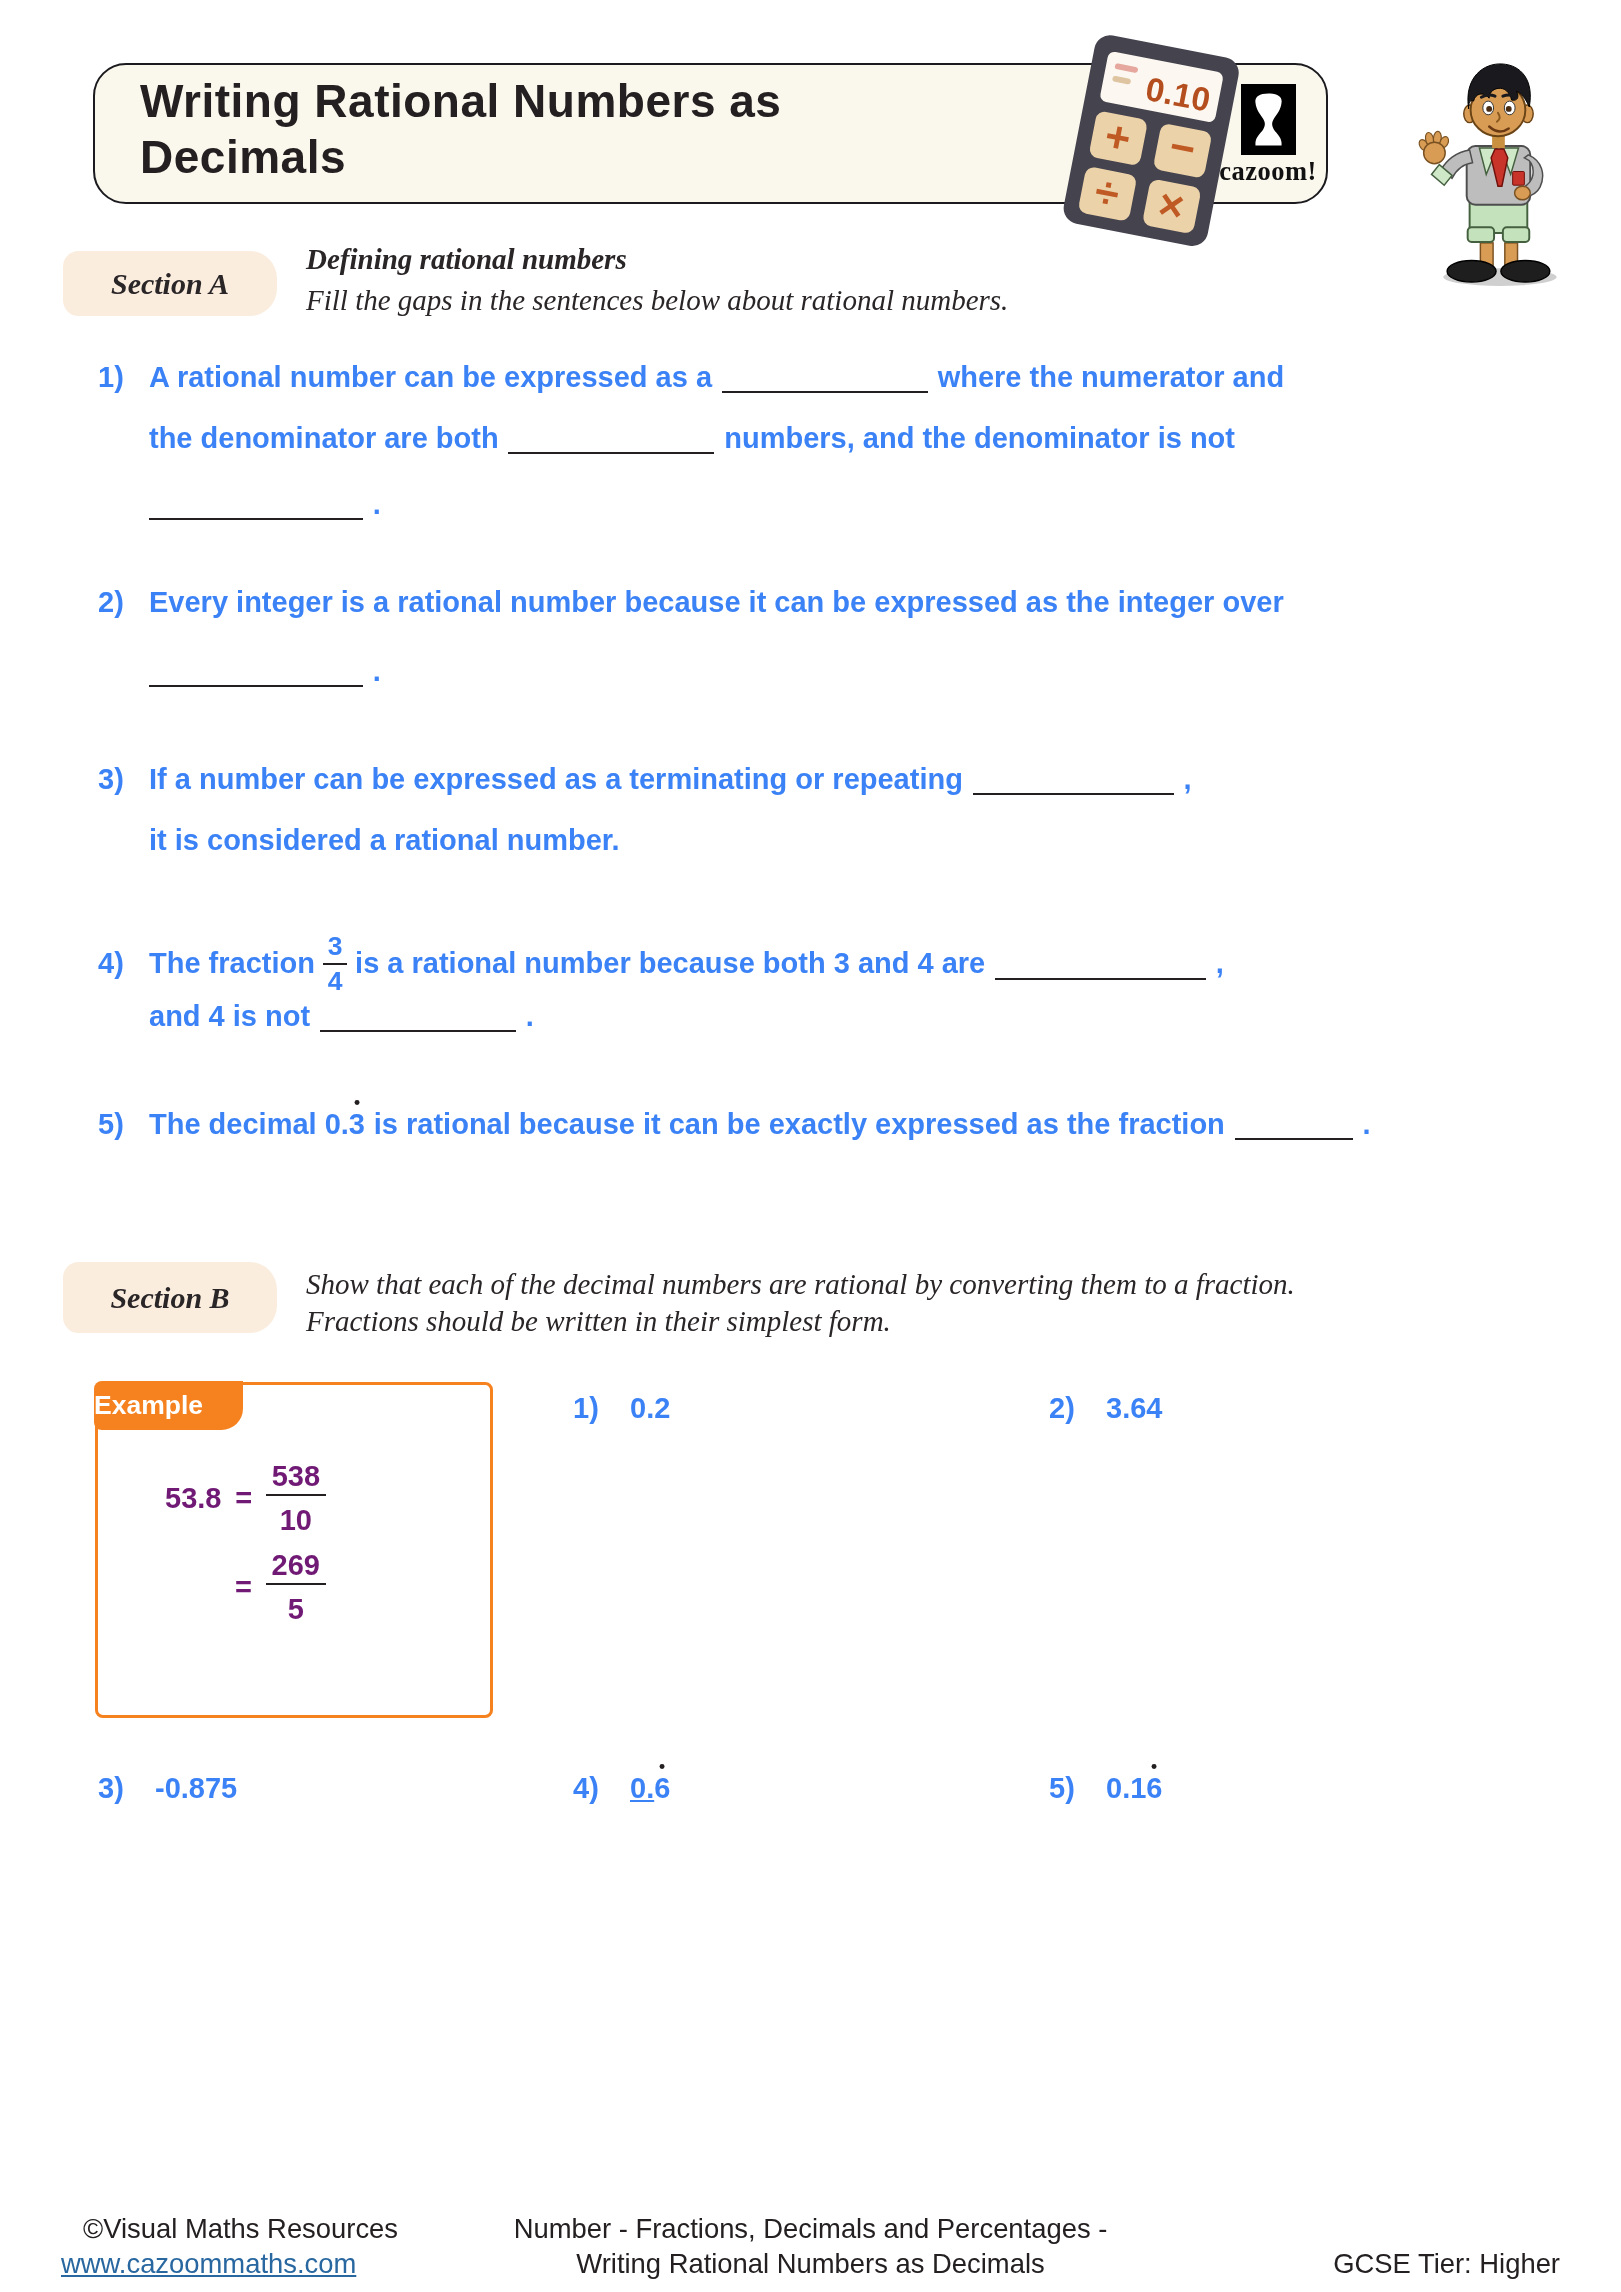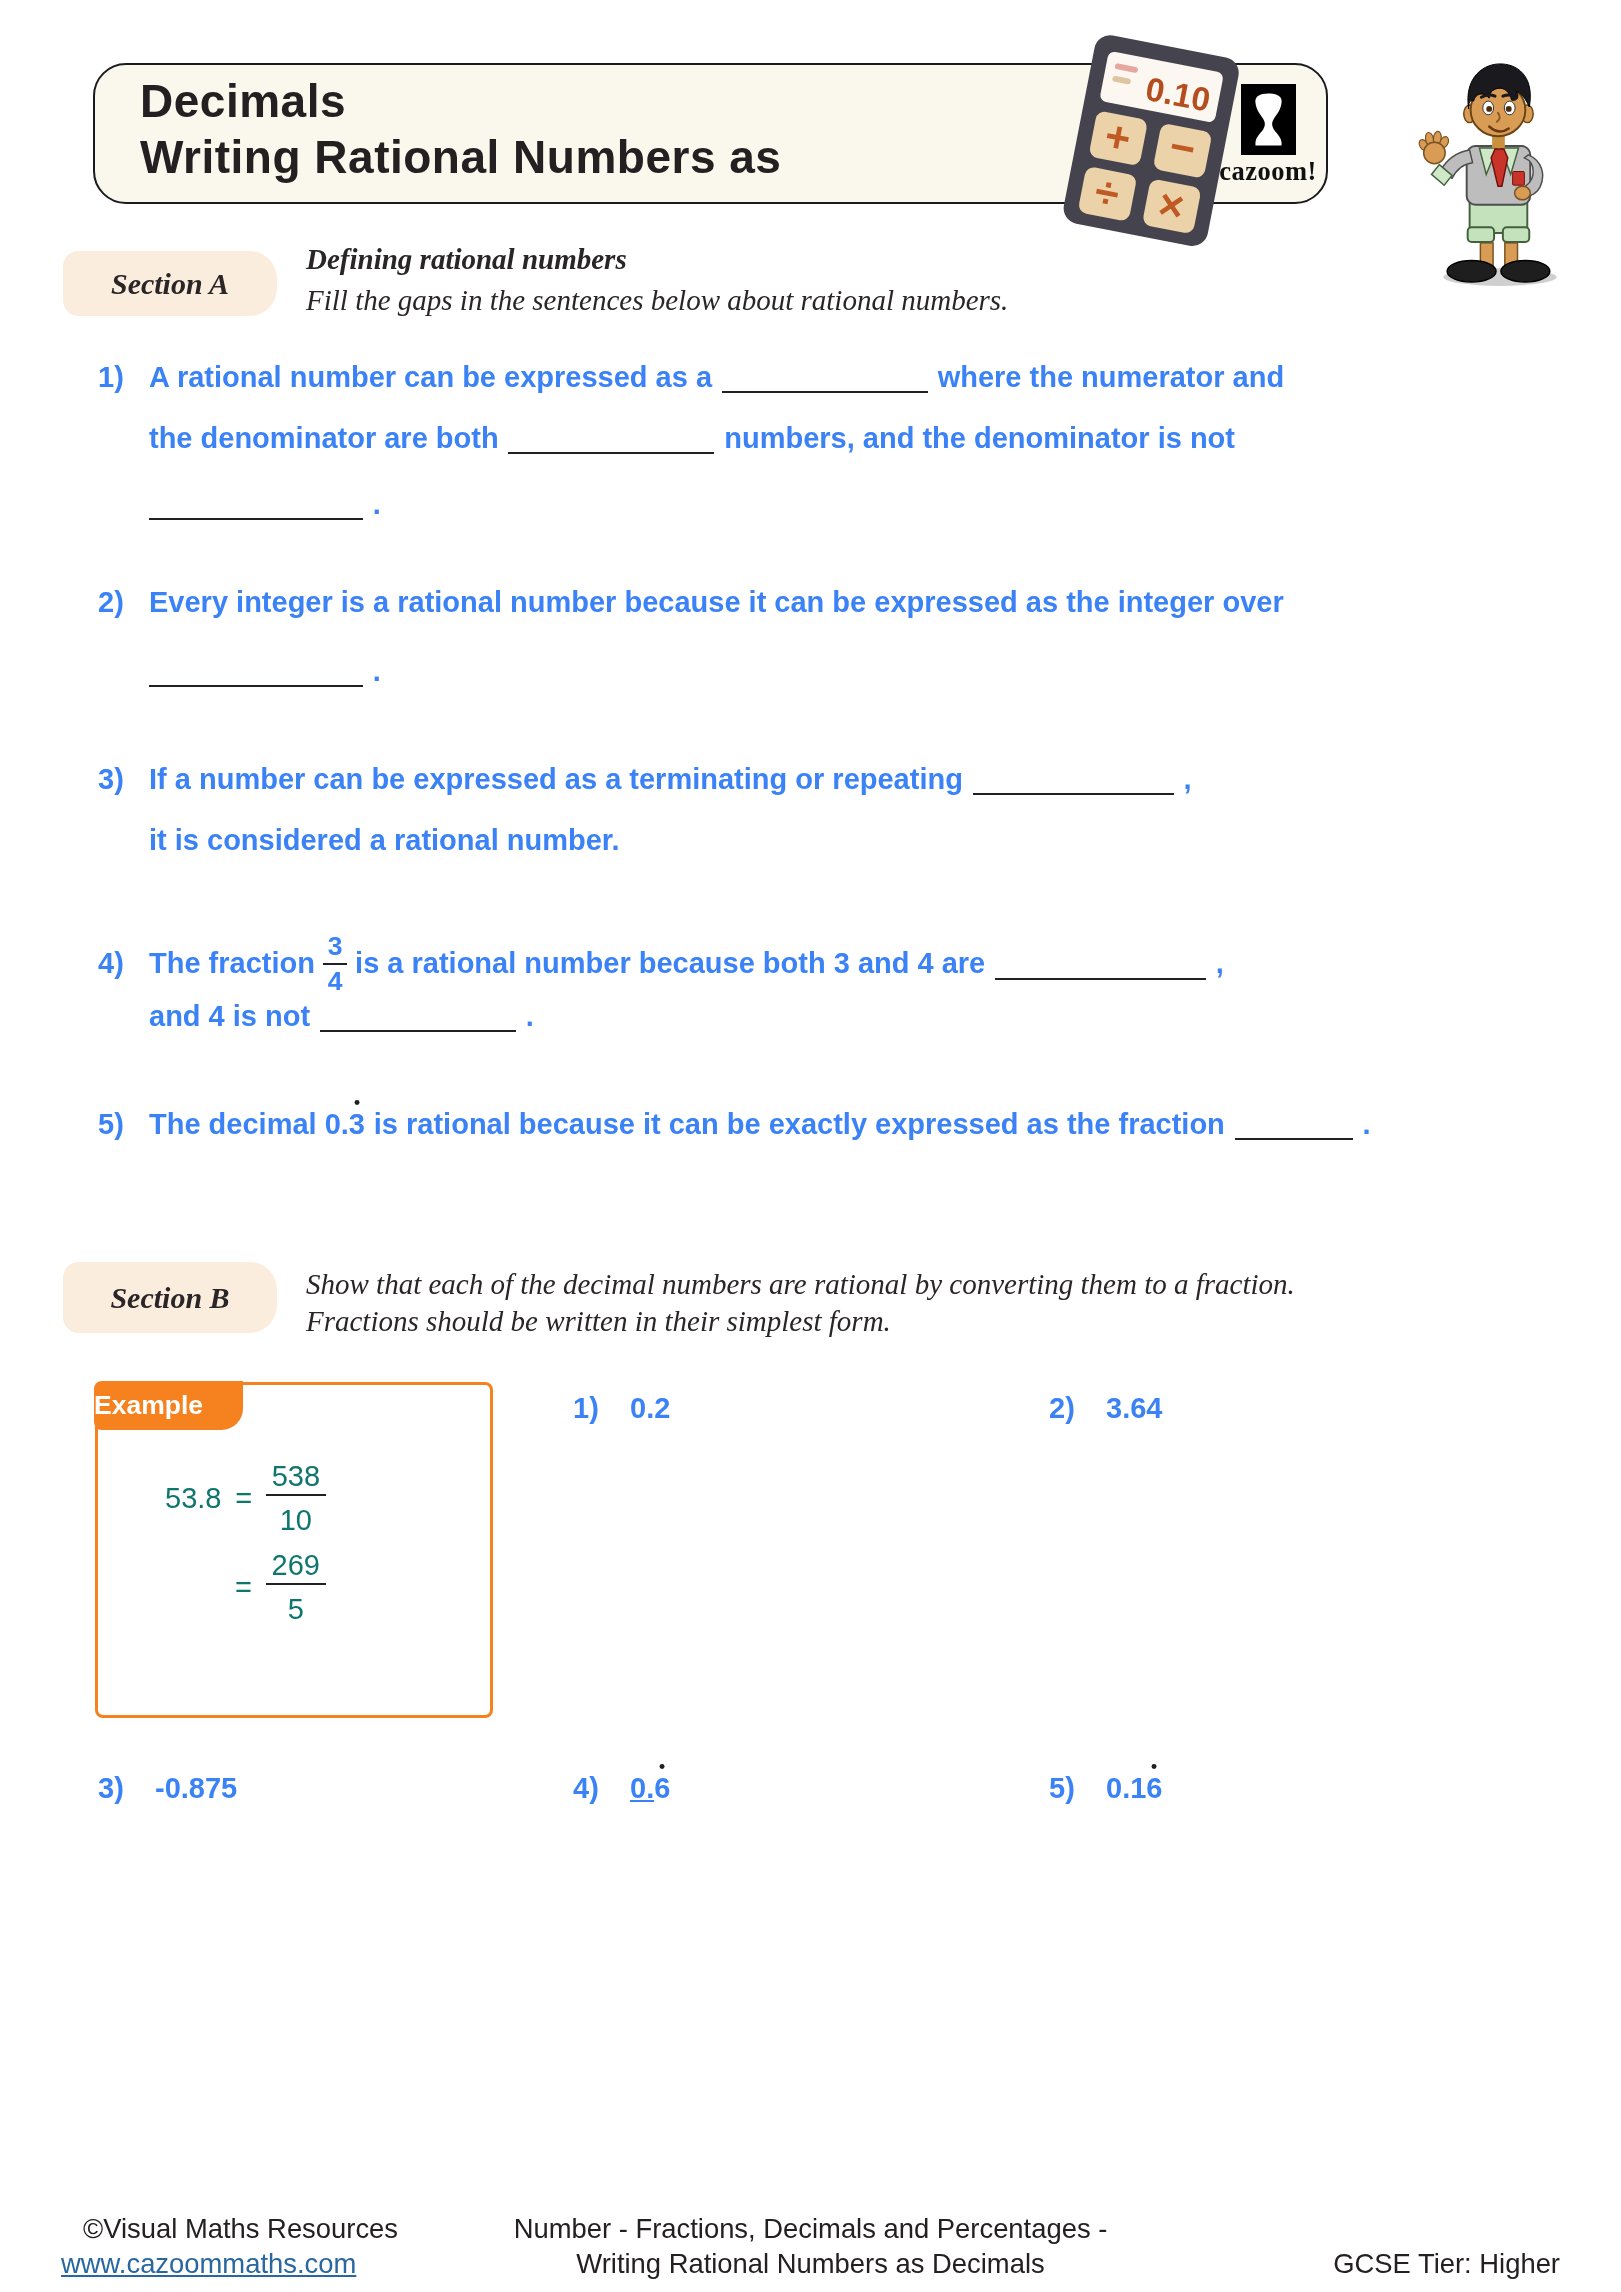--- a/index.html
+++ b/index.html
@@ -40,42 +40,42 @@
   .dotted{position:relative;display:inline-block;}
   .dotted::before{content:"";position:absolute;top:-7.8px;left:50%;transform:translateX(-50%);
     width:4.9px;height:4.9px;border-radius:50%;background:#242021;}
 
   
   .example-box{position:absolute;left:95px;top:1382px;width:392px;height:330px;
     background:#fff;border:3.9px solid #F5821F;border-radius:7.8px;}
   .example-tab{position:absolute;left:-3.9px;top:-3.9px;width:149px;height:49px;background:#F5821F;
     border-radius:7.8px 0 21.6px 7.8px;display:flex;align-items:center;justify-content:flex-start;
     color:#fff;font-size:26.5px;font-weight:bold;}
-  .ex-row{position:absolute;display:flex;align-items:center;font-size:29px;font-weight:normal;color:#0f766e;}
+  .ex-row{position:absolute;display:flex;align-items:center;font-size:29px;font-weight:bold;color:#701a75;}
   .ex-eq{margin:0 13.7px;}
   .ex-frac{display:inline-block;text-align:center;font-size:29px;line-height:1.05;}
   .ex-frac .fn{display:block;border-bottom:2.9px solid #242021;padding:0 5.9px 2.9px;}
   .ex-frac .fd{display:block;padding-top:9px;}
 
   
   .footer-text{position:absolute;font-size:27.4px;color:#242021;}
   .footer-link{position:absolute;font-size:27.4px;color:#2867A0;text-decoration:underline;}
   .footer-center{position:absolute;left:0;width:1621px;text-align:center;font-size:27.4px;color:#242021;}
 </style>
 </head>
 <body>
 
 <div class="page">
 
   <div class="outer-border"></div>
 
   <div class="title-box">
     <div class="title-text">
+      <div>Writing Rational Numbers as</div>
       <div>Decimals</div>
-      <div>Writing Rational Numbers as</div>
     </div>
   </div>
 
   <svg class="calc" viewBox="0 0 178 205">
     <rect x="12" y="4" width="150" height="196" rx="16" fill="#45434E"></rect>
     <rect x="27" y="20" width="120" height="52" rx="7" fill="#FCF8F1"></rect>
     <rect x="36" y="31" width="24" height="6" rx="3" fill="#E5A79E"></rect>
     <rect x="36" y="44" width="19" height="6" rx="3" fill="#DEC4A0"></rect>
     <text x="138" y="62" text-anchor="end" font-family="Liberation Sans, sans-serif" font-weight="bold" font-size="34" fill="#B54E1E">0.10</text>
     <rect x="27" y="82" width="53" height="48" rx="9" fill="#EBD2A9"></rect>

